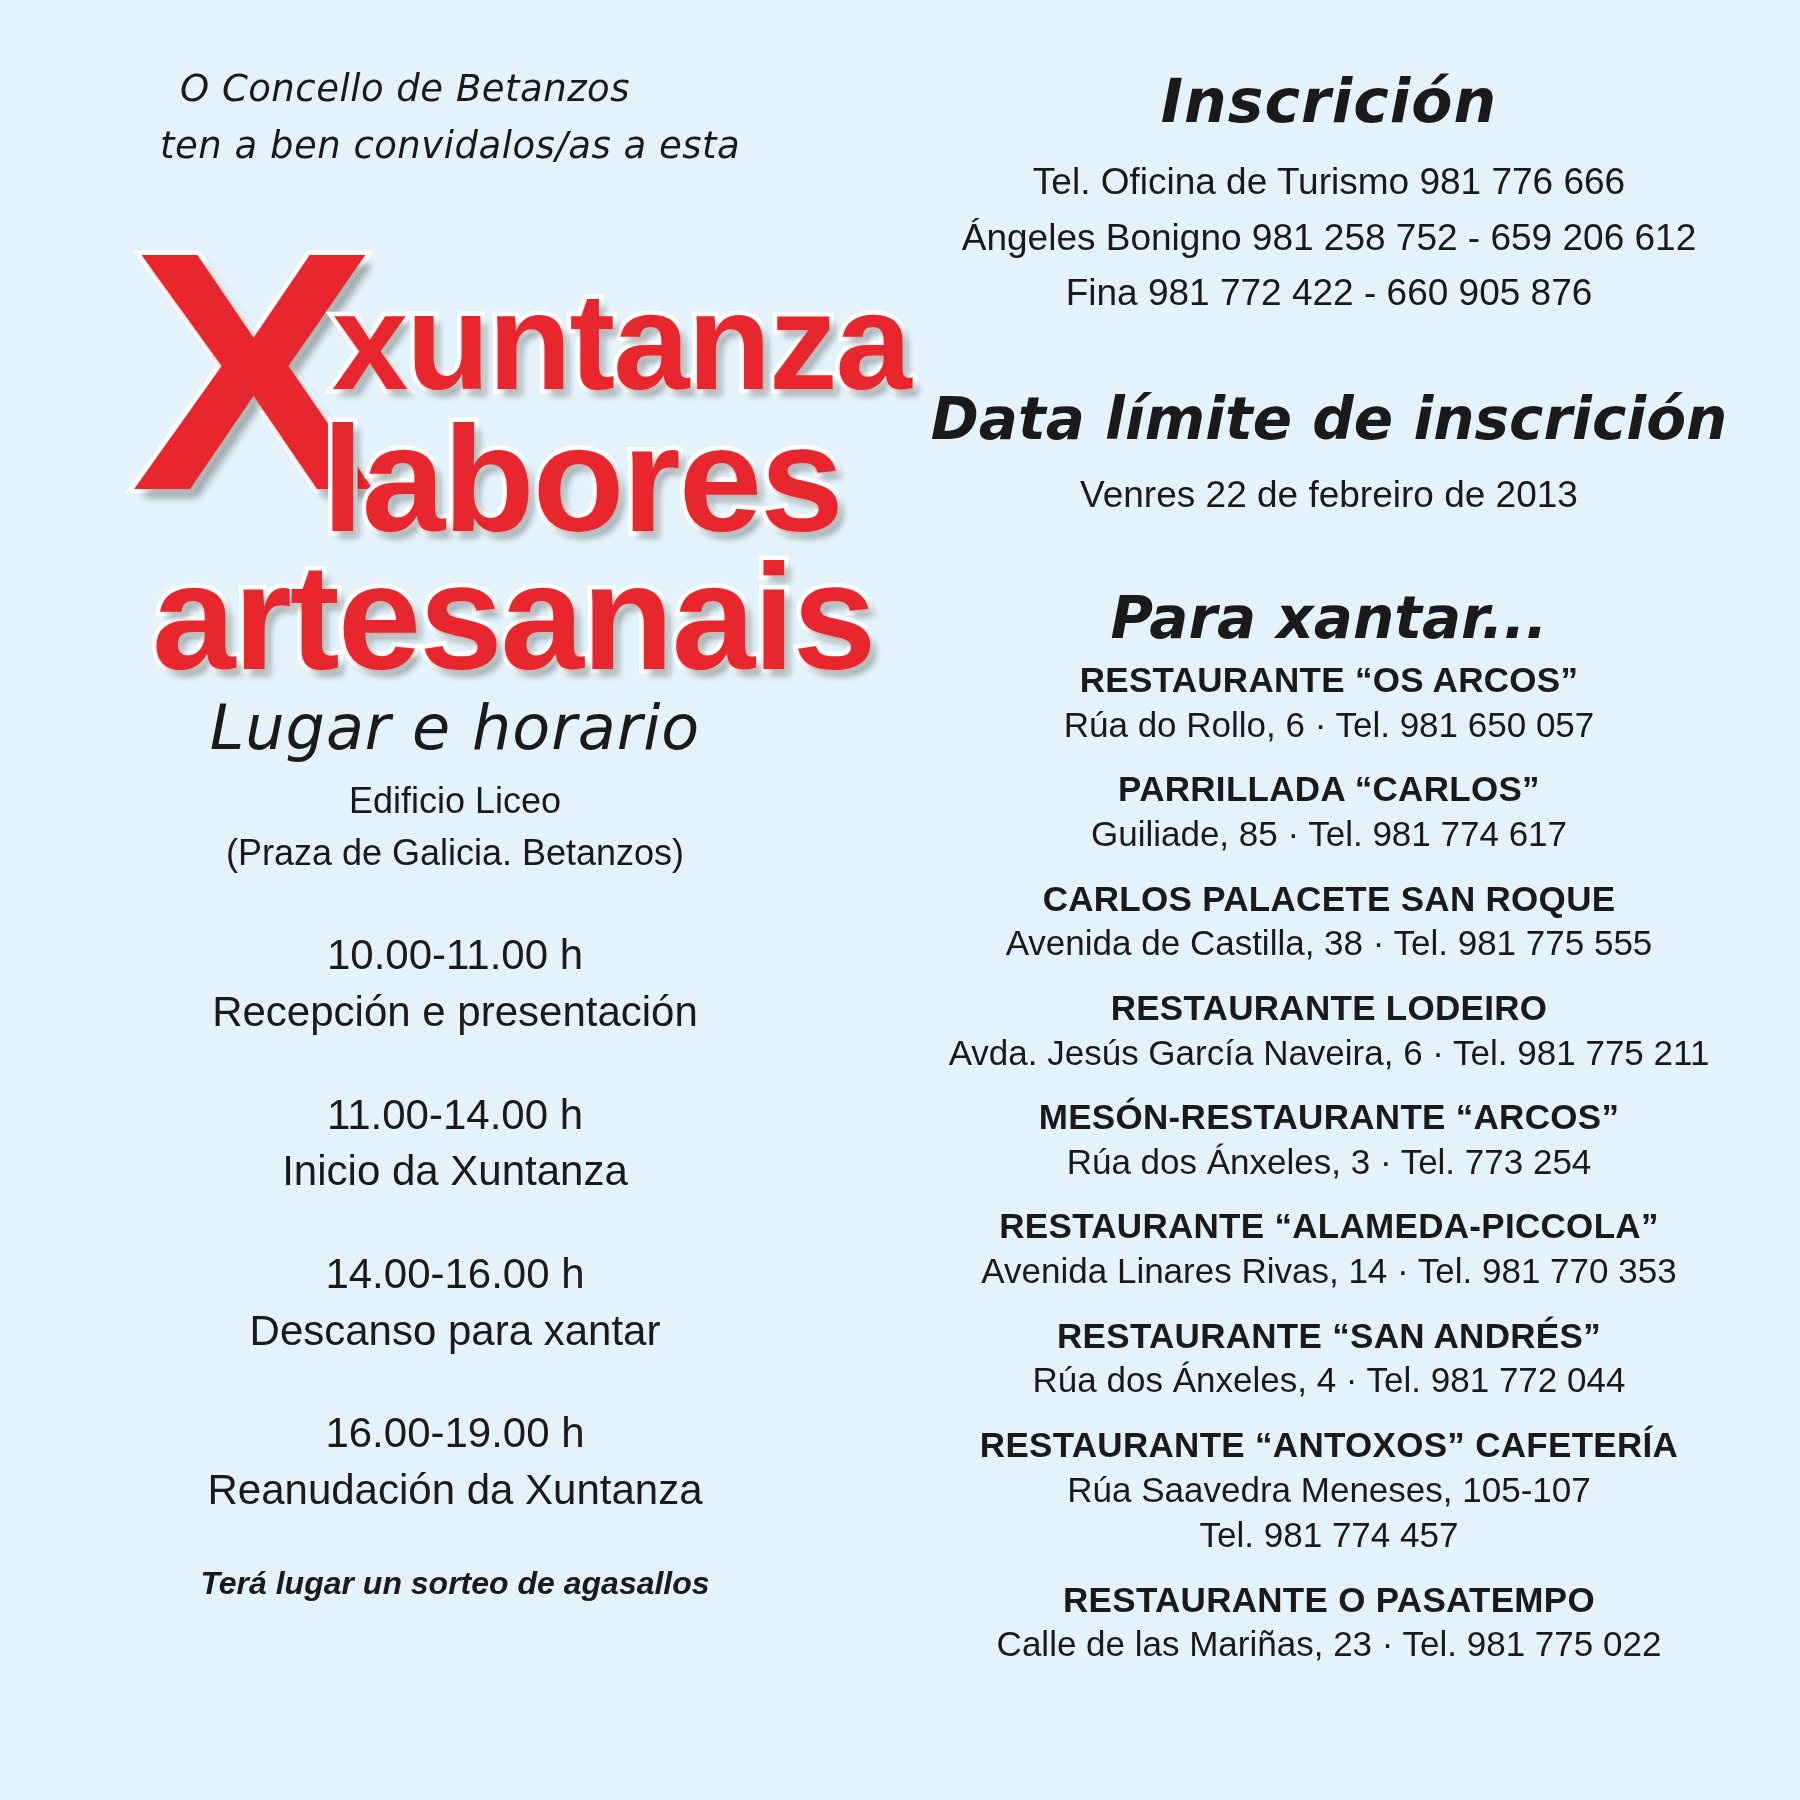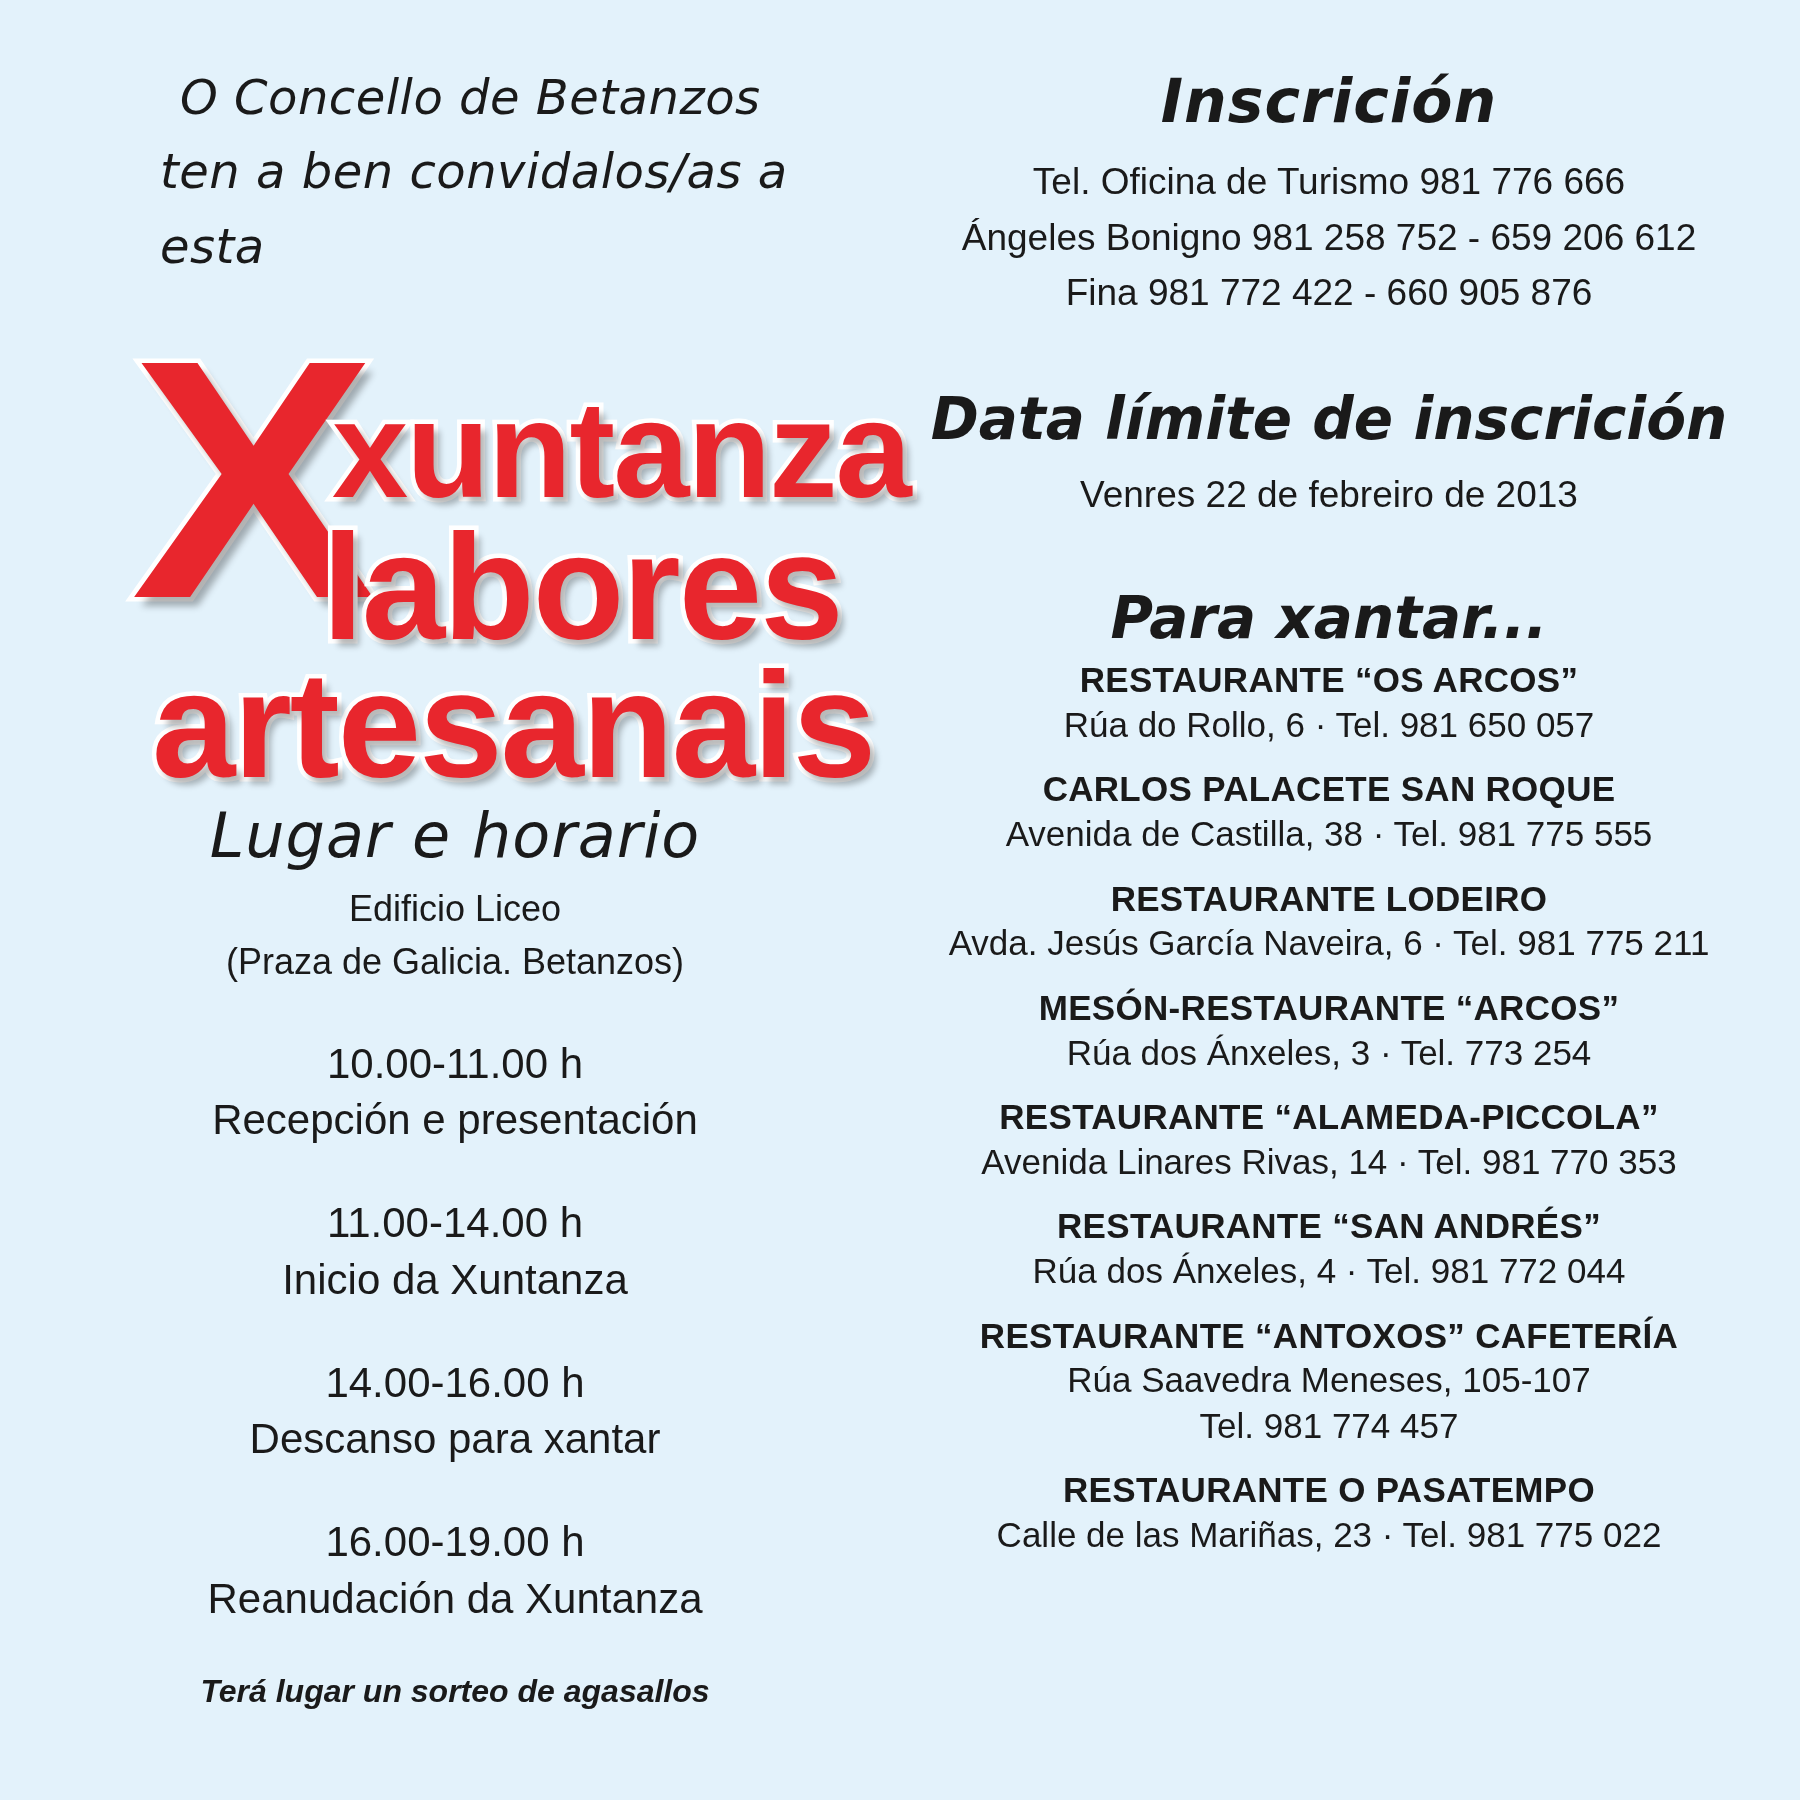--- a/index.html
+++ b/index.html
@@ -37,21 +37,21 @@
 
   
   .script {
     font-family: "DejaVu Sans", sans-serif;
     font-style: italic;
     font-weight: 400;
     letter-spacing: 0.5px;
   }
 
   .invite {
-    font-size: 48px;
+    font-size: 37px;
     line-height: 1.55;
     text-align: left;
     padding-left: 100px;
     margin-bottom: 18px;
   }
   .invite .line1 { display: block; padding-left: 20px; }
   .invite .line2 { display: block; }
 
   
   .title-block {
@@ -228,20 +228,24 @@
     <div class="r-line">Venres 22 de febreiro de 2013</div>
 
     <h2 class="r-head3">Para xantar...</h2>
 
     <div>
       <div class="rest" style="margin-top:4px">
         <div class="name">RESTAURANTE “OS ARCOS”</div>
         <div class="addr">Rúa do Rollo, 6 · Tel. 981 650 057</div>
       </div>
       <div class="rest">
+        <div class="name">PARRILLADA “CARLOS”</div>
+        <div class="addr">Guiliade, 85 · Tel. 981 774 617</div>
+      </div>
+      <div class="rest">
         <div class="name">CARLOS PALACETE SAN ROQUE</div>
         <div class="addr">Avenida de Castilla, 38 · Tel. 981 775 555</div>
       </div>
       <div class="rest">
         <div class="name">RESTAURANTE LODEIRO</div>
         <div class="addr">Avda. Jesús García Naveira, 6 · Tel. 981 775 211</div>
       </div>
       <div class="rest">
         <div class="name">MESÓN-RESTAURANTE “ARCOS”</div>
         <div class="addr">Rúa dos Ánxeles, 3 · Tel. 773 254</div>

